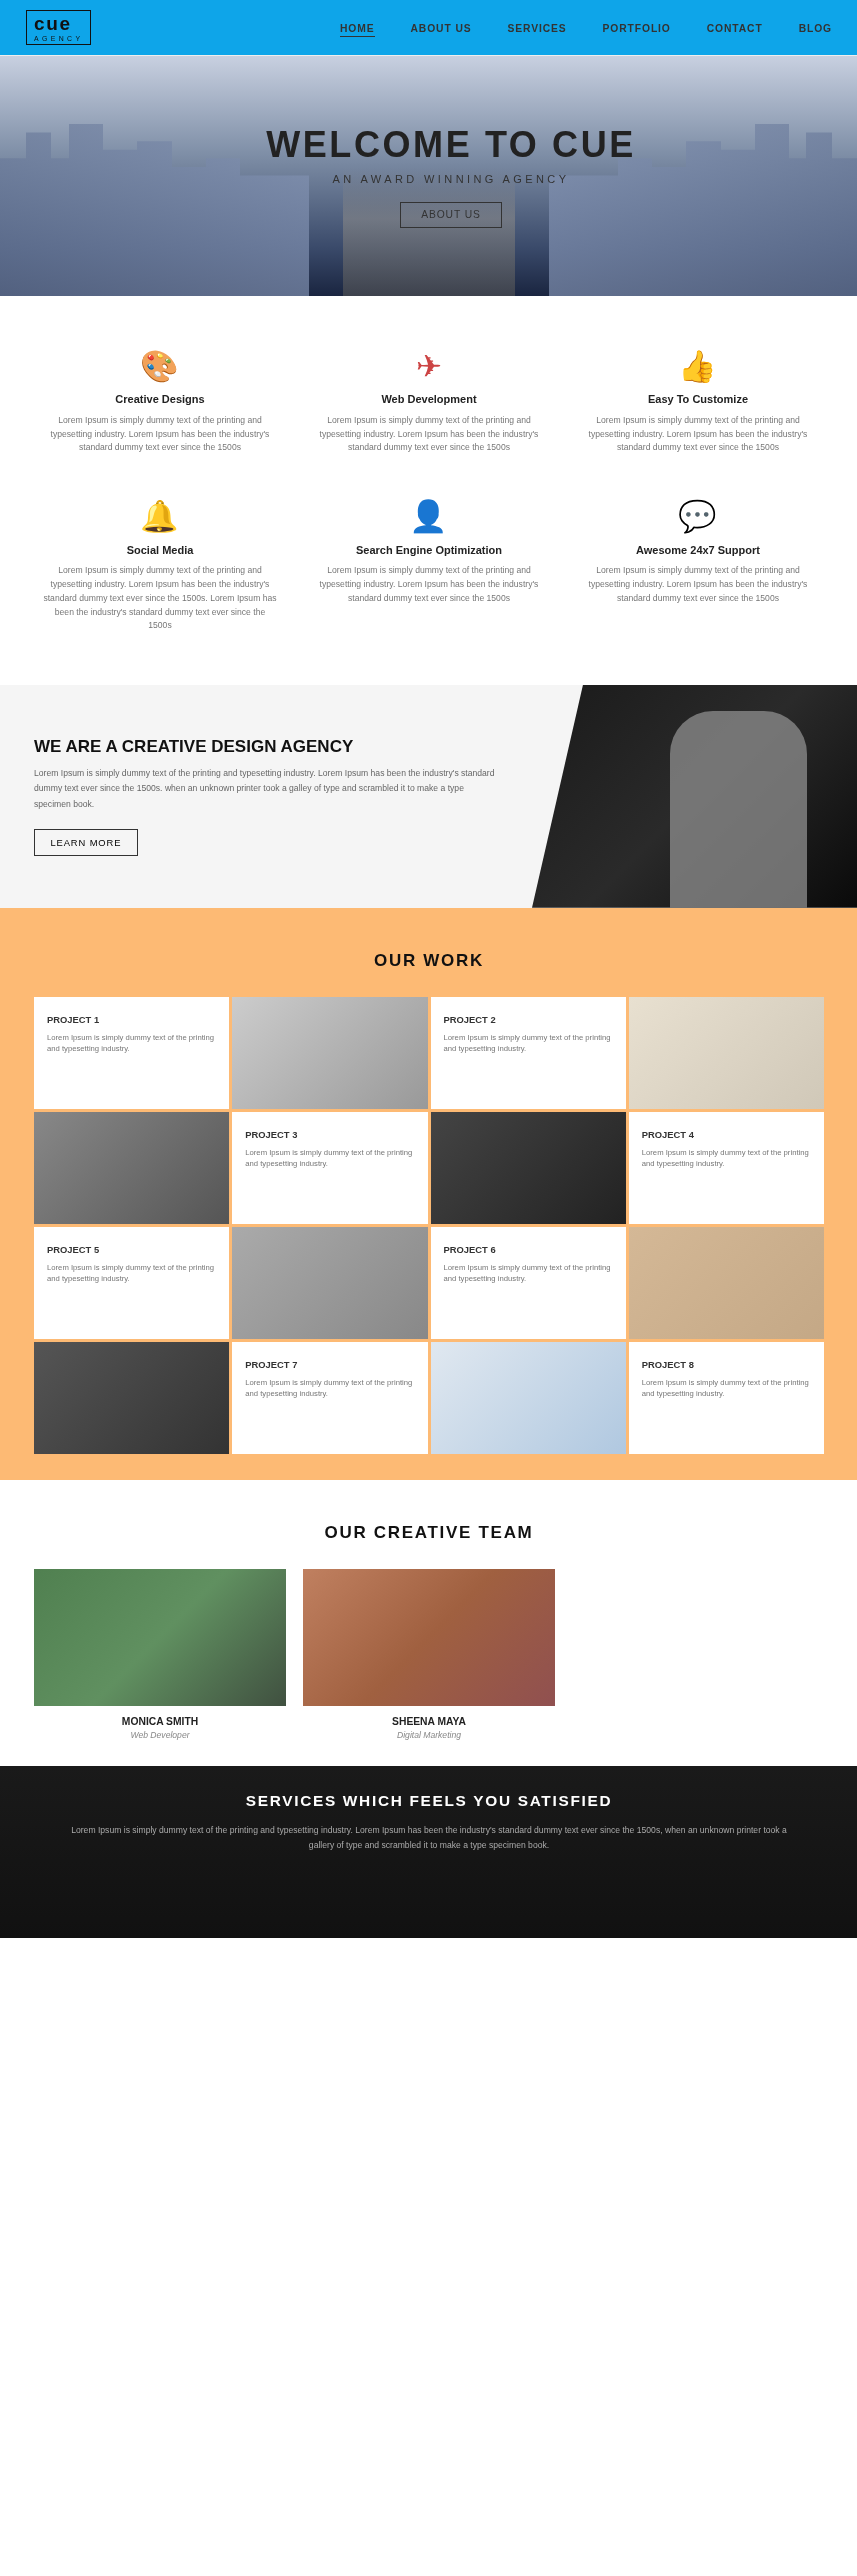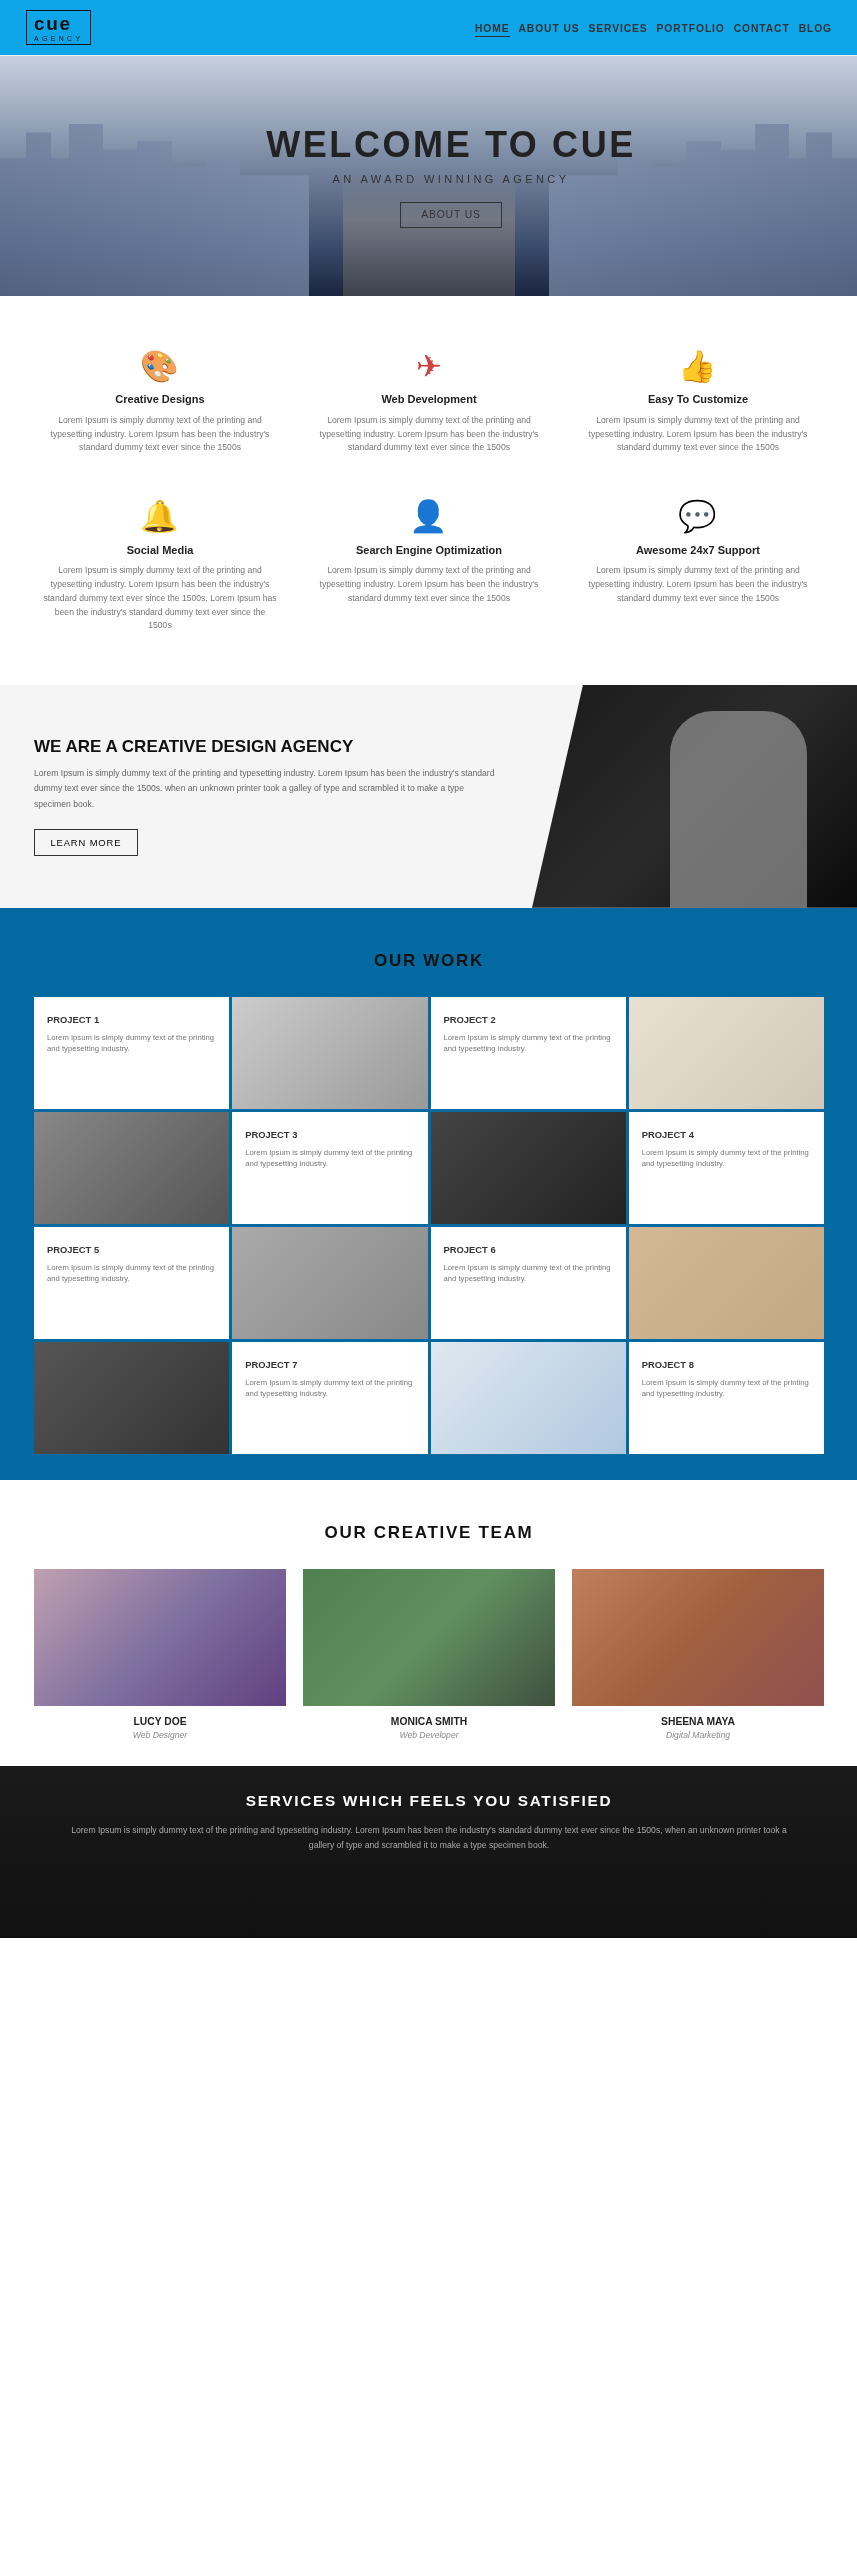--- a/index.html
+++ b/index.html
@@ -19,21 +19,21 @@
       font-weight: bold;
       letter-spacing: 1.7px;
       color: #111;
       border: 1.7px solid #111;
       padding: 1.7px 6.9px;
     }
     .logo span { color: #111; }
     .logo-sub { display: block; font-size: 6.9px; letter-spacing: 3.4px; font-weight: normal; text-align: center; }
     .nav-links {
       display: flex;
-      gap: 9px;
+      gap: 36px;
       list-style: none;
     }
     .nav-links li a {
       text-decoration: none;
       color: #333;
       font-size: 10.3px;
       font-weight: 600;
       letter-spacing: 0.9px;
     }
     .nav-links li a.active {
@@ -187,21 +187,21 @@
       width: 137px;
       height: 197px;
       background: #888;
       border-radius: 43px 43px 0 0;
       opacity: 0.8;
     }
 
     
     .our-work {
       padding: 43px 34px 26px;
-      background: #0369a1;
+      background: #fdba74;
     }
     .section-title {
       text-align: center;
       font-size: 17px;
       font-weight: 700;
       text-transform: uppercase;
       letter-spacing: 1.7px;
       margin-bottom: 26px;
       color: #111;
     }
@@ -435,25 +435,20 @@
       <div class="work-item work-item-text">
         <div class="work-title">PROJECT 8</div>
         <div class="work-desc">Lorem Ipsum is simply dummy text of the printing and typesetting industry.</div>
       </div>
     </div>
 </section>
 
 <section class="team-section">
   <h2 class="section-title">OUR CREATIVE TEAM</h2>
   <div class="team-grid" id="team-grid">
-  <div class="team-member">
-        <div class="team-photo photo-lucy"></div>
-        <div class="team-name">LUCY DOE</div>
-        <div class="team-role">Web Designer</div>
-      </div>
       <div class="team-member">
         <div class="team-photo photo-monica"></div>
         <div class="team-name">MONICA SMITH</div>
         <div class="team-role">Web Developer</div>
       </div>
       <div class="team-member">
         <div class="team-photo photo-sheena"></div>
         <div class="team-name">SHEENA MAYA</div>
         <div class="team-role">Digital Marketing</div>
       </div>

